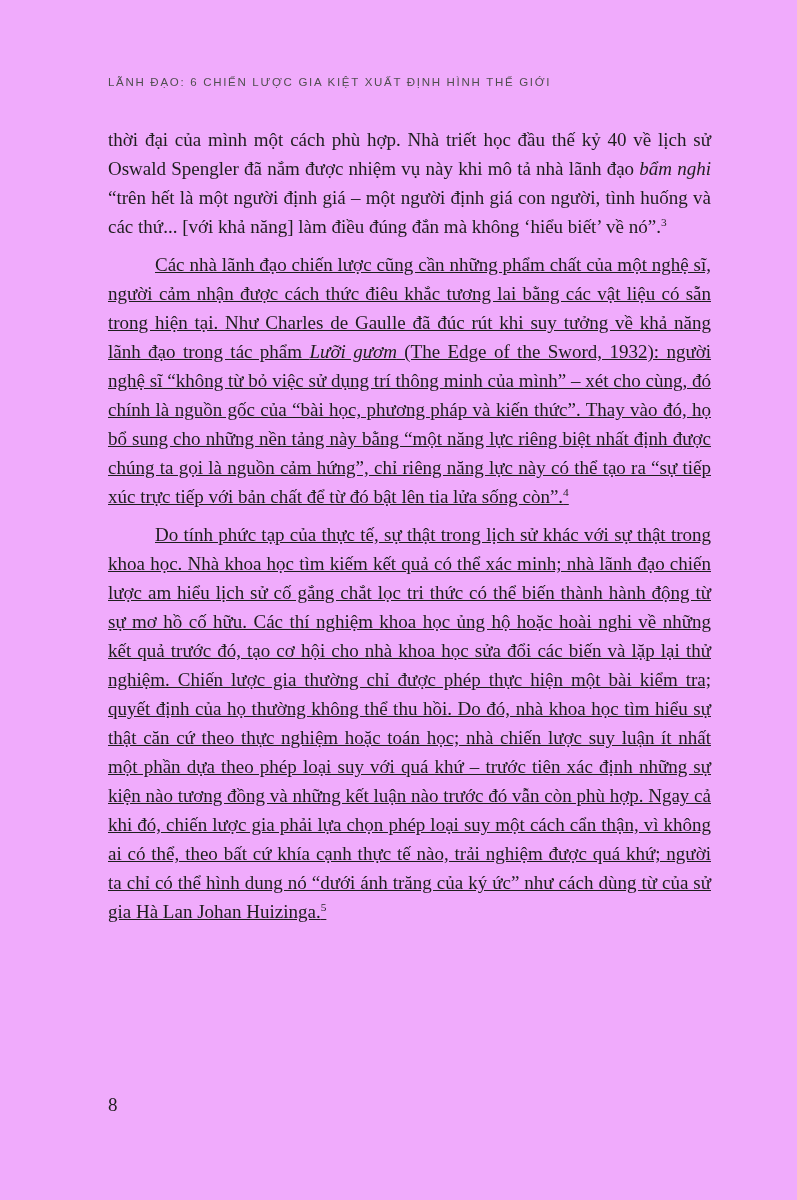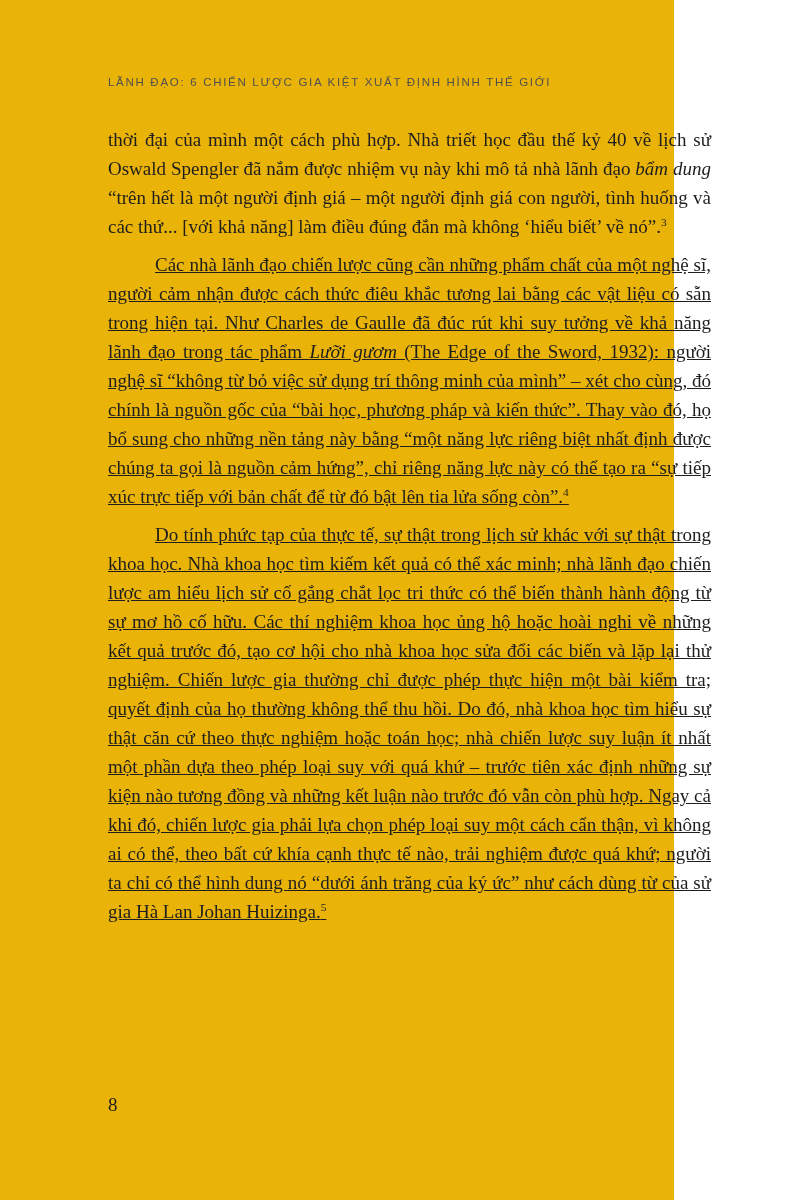--- a/index.html
+++ b/index.html
@@ -9,24 +9,24 @@
   }
   body {
     width: 797px;
     height: 1200px;
     overflow: hidden;
     font-family: "Liberation Serif", serif;
     color: #1e1e1e;
   }
   .page {
     position: relative;
-    width: 674px;
+    width: 797px;
     height: 1200px;
     box-sizing: border-box;
-    background: #eab308;
+    background: #f0abfc;
     padding: 76px 86px 0 108px;
   }
   .running-header {
     font-family: "Liberation Sans", sans-serif;
     font-size: 11.5px;
     font-weight: 400;
     letter-spacing: 1.7px;
     color: #4f4f4f;
     margin: 0 0 37px 0;
     white-space: nowrap;
@@ -61,19 +61,19 @@
     color: #1e1e1e;
   }
 </style>
 </head>
 <body>
 
 <div class="page">
   <div class="running-header">LÃNH ĐẠO: 6 CHIẾN LƯỢC GIA KIỆT XUẤT ĐỊNH HÌNH THẾ GIỚI</div>
 
   <div class="page-body">
-      <p class="para"><span>thời đại của mình một cách phù hợp. Nhà triết học đầu thế kỷ 40 về lịch sử Oswald Spengler đã nắm được nhiệm vụ này khi mô tả nhà lãnh đạo </span><em>bẩm dung</em><span> “trên hết là một người định giá – một người định giá con người, tình huống và các thứ... [với khả năng] làm điều đúng đắn mà không ‘hiểu biết’ về nó”.</span><sup>3</sup></p>
+      <p class="para"><span>thời đại của mình một cách phù hợp. Nhà triết học đầu thế kỷ 40 về lịch sử Oswald Spengler đã nắm được nhiệm vụ này khi mô tả nhà lãnh đạo </span><em>bẩm nghi</em><span> “trên hết là một người định giá – một người định giá con người, tình huống và các thứ... [với khả năng] làm điều đúng đắn mà không ‘hiểu biết’ về nó”.</span><sup>3</sup></p>
       <p class="para indent"><span>Các nhà lãnh đạo chiến lược cũng cần những phẩm chất của một nghệ sĩ, người cảm nhận được cách thức điêu khắc tương lai bằng các vật liệu có sẵn trong hiện tại. Như Charles de Gaulle đã đúc rút khi suy tưởng về khả năng lãnh đạo trong tác phẩm </span><em>Lưỡi gươm</em><span> (The Edge of the Sword, 1932): người nghệ sĩ “không từ bỏ việc sử dụng trí thông minh của mình” – xét cho cùng, đó chính là nguồn gốc của “bài học, phương pháp và kiến thức”. Thay vào đó, họ bổ sung cho những nền tảng này bằng “một năng lực riêng biệt nhất định được chúng ta gọi là nguồn cảm hứng”, chỉ riêng năng lực này có thể tạo ra “sự tiếp xúc trực tiếp với bản chất để từ đó bật lên tia lửa sống còn”.</span><sup>4</sup></p>
       <p class="para indent"><span>Do tính phức tạp của thực tế, sự thật trong lịch sử khác với sự thật trong khoa học. Nhà khoa học tìm kiếm kết quả có thể xác minh; nhà lãnh đạo chiến lược am hiểu lịch sử cố gắng chắt lọc tri thức có thể biến thành hành động từ sự mơ hồ cố hữu. Các thí nghiệm khoa học ủng hộ hoặc hoài nghi về những kết quả trước đó, tạo cơ hội cho nhà khoa học sửa đổi các biến và lặp lại thử nghiệm. Chiến lược gia thường chỉ được phép thực hiện một bài kiểm tra; quyết định của họ thường không thể thu hồi. Do đó, nhà khoa học tìm hiểu sự thật căn cứ theo thực nghiệm hoặc toán học; nhà chiến lược suy luận ít nhất một phần dựa theo phép loại suy với quá khứ – trước tiên xác định những sự kiện nào tương đồng và những kết luận nào trước đó vẫn còn phù hợp. Ngay cả khi đó, chiến lược gia phải lựa chọn phép loại suy một cách cẩn thận, vì không ai có thể, theo bất cứ khía cạnh thực tế nào, trải nghiệm được quá khứ; người ta chỉ có thể hình dung nó “dưới ánh trăng của ký ức” như cách dùng từ của sử gia Hà Lan Johan Huizinga.</span><sup>5</sup></p>
     </div>
 
   <div class="page-number">8</div>
 </div>
 
 </body></html>

